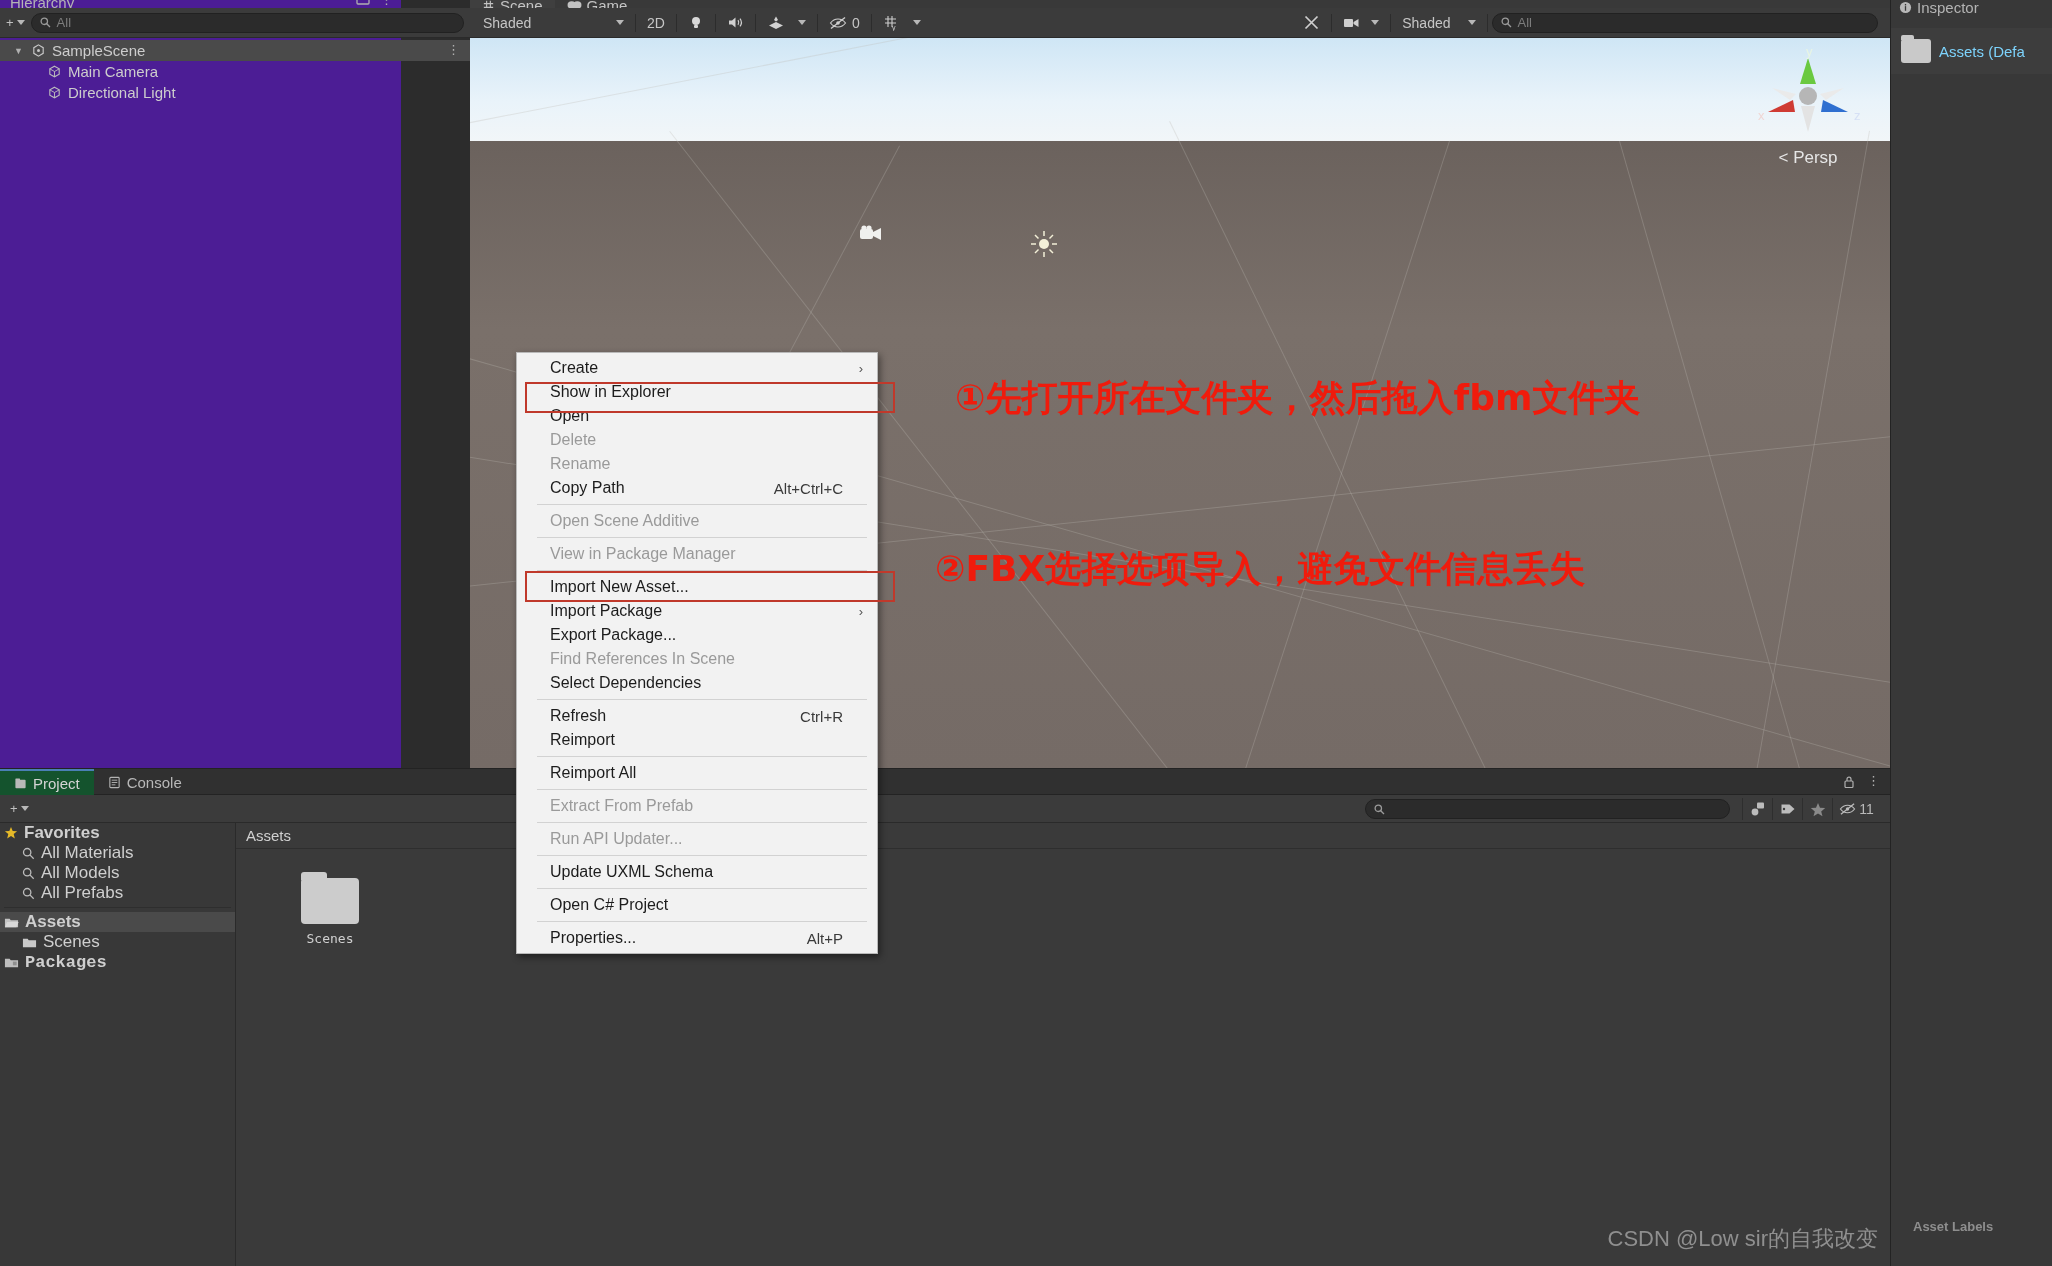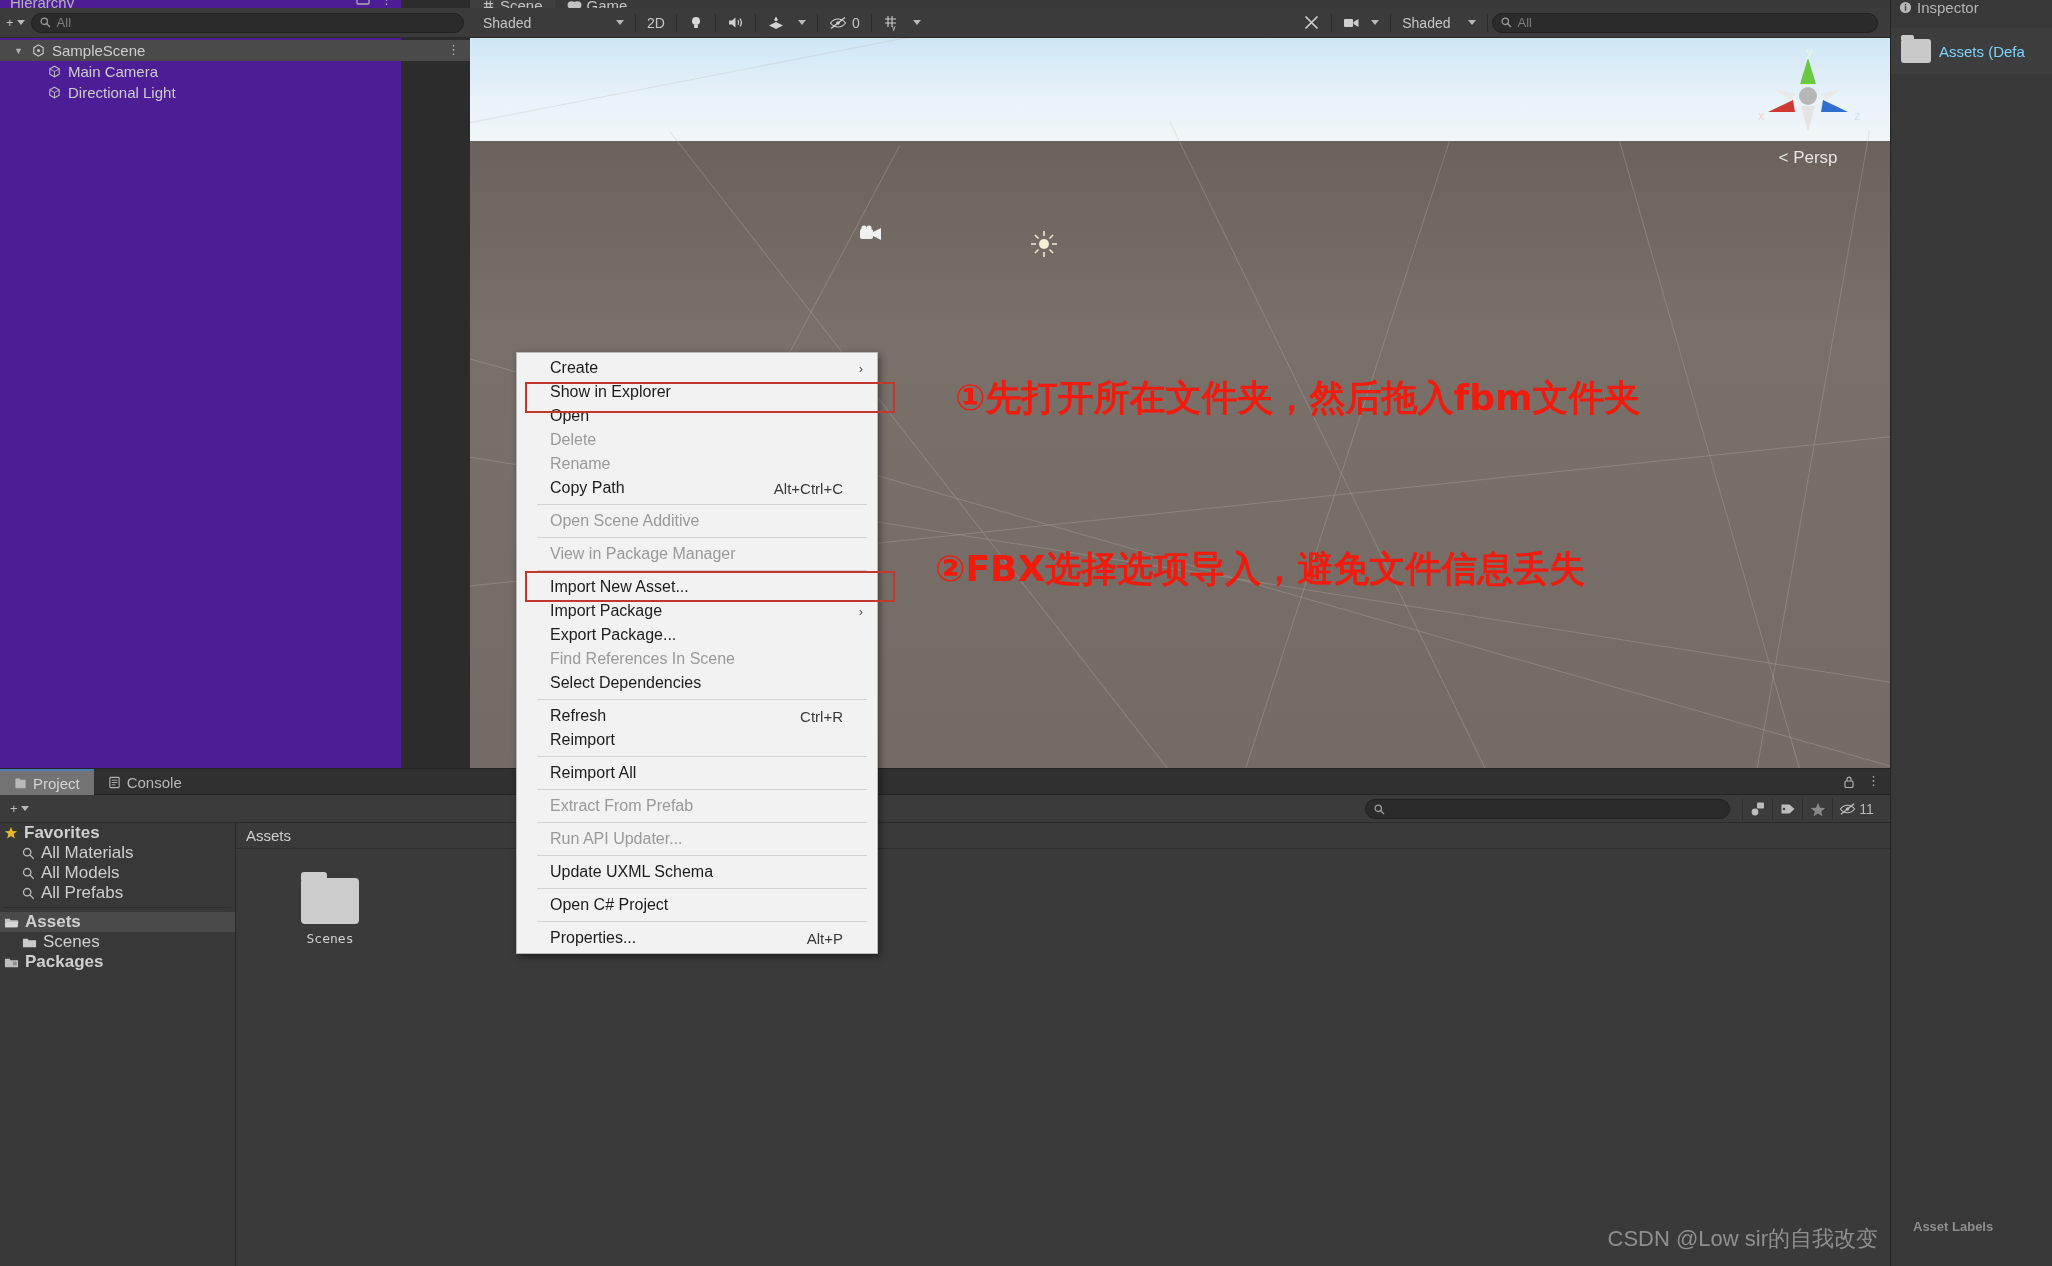--- a/index.html
+++ b/index.html
@@ -69,21 +69,21 @@
   .anno{ position:absolute; color:#f01b0c; font-size:36px; font-weight:700; z-index:65;
          white-space:nowrap; font-family:"DejaVu Sans",sans-serif; letter-spacing:0px; }
 
   
   #project-panel{ left:0; top:768px; width:1890px; height:498px; background:#383838;
                   border-top:1px solid #232323; }
   #proj-tabs{ position:absolute; left:0; top:0; height:26px; width:100%;
               background:#303030; border-bottom:1px solid #232323; display:flex; }
   .ptab{ height:26px; display:flex; align-items:center; gap:6px; padding:0 14px;
          font-size:15px; color:#b8b8b8; }
-  .ptab.active{ background:#737373; color:#d4d4d4; border-top:2px solid #4a7fb5; }
+  .ptab.active{ background:#14532d; color:#d4d4d4; border-top:2px solid #4a7fb5; }
   #proj-toolbar{ position:absolute; left:0; top:26px; height:28px; width:100%;
                  background:#3b3b3b; border-bottom:1px solid #2a2a2a;
                  display:flex; align-items:center; padding:0 8px; }
   #proj-search{ position:absolute; left:1365px; top:30px; width:365px; height:20px;
                 background:#2b2b2b; border:1px solid #212121; border-radius:10px;
                 display:flex; align-items:center; padding:0 8px; gap:6px; }
   #proj-right-icons{ position:absolute; right:10px; top:29px; display:flex;
                      align-items:center; gap:0; }
   .pri{ width:30px; height:22px; display:flex; align-items:center; justify-content:center;
         border-left:1px solid #2e2e2e; font-size:14px; color:#b9b9b9; }
@@ -586,21 +586,21 @@
       <span>Assets</span>
     </div>
     <div class="pl-row child">
       <span class="ico">
         <svg width="15" height="13" viewBox="0 0 16 13">
             <path d="M1 2.5h5l1.2 1.5H15v7.5H1z" fill="#c9c9c9"></path>
           </svg>
       </span>
       <span>Scenes</span>
     </div>
-    <div class="pl-row" style="font-weight:700;padding-left:4px;">
+    <div class="pl-row" style="font-weight:700;padding-left:4px;font-family:Liberation Mono, monospace;">
       <span class="ico">
         <svg width="15" height="13" viewBox="0 0 16 13">
             <path d="M1 2.5h5l1.2 1.5H15v7.5H1z" fill="#bdbdbd"></path>
             <path d="M9.5 5.5h4v4h-4z" fill="#8e8e8e"></path>
           </svg>
       </span>
       <span>Packages</span>
     </div>
   </div>
 

